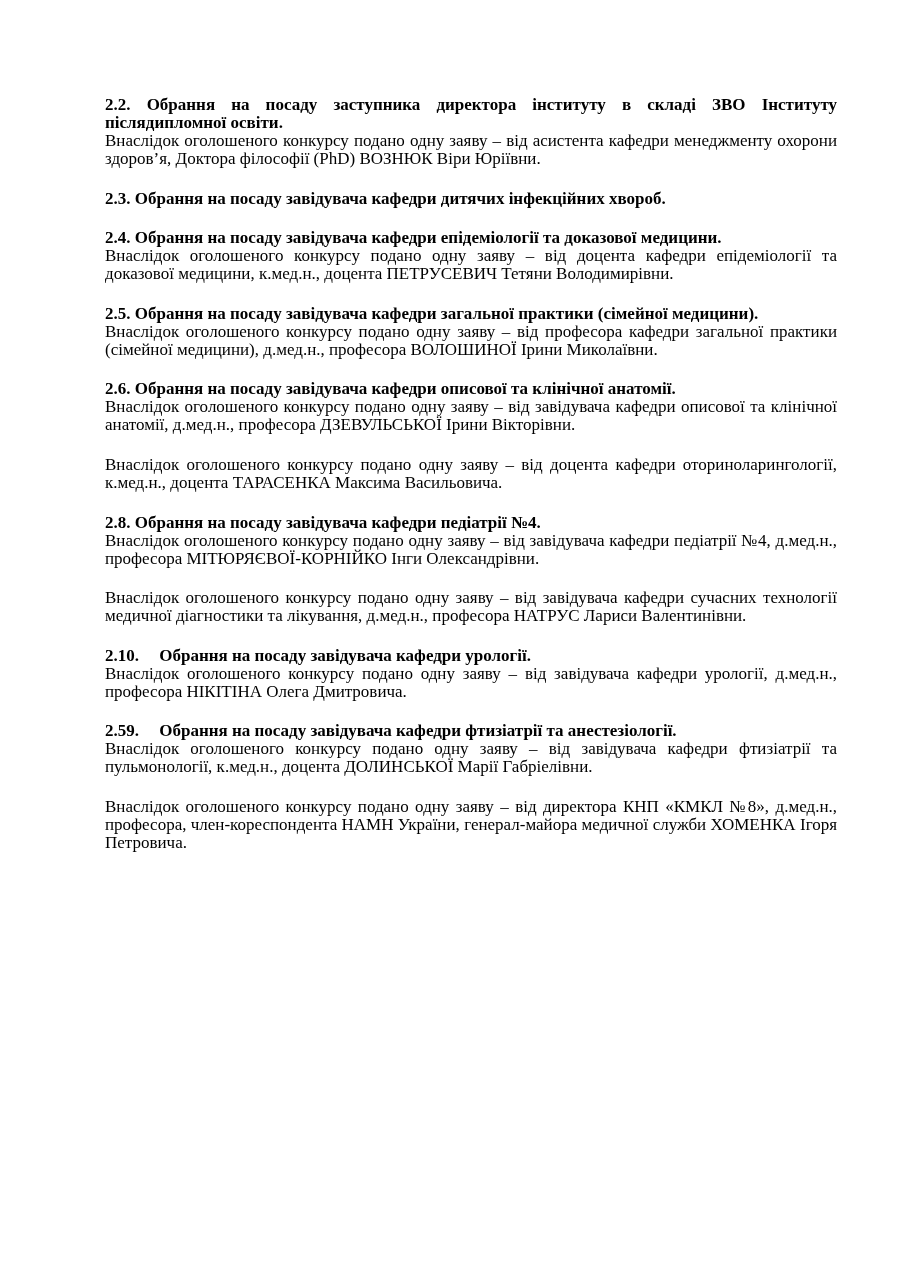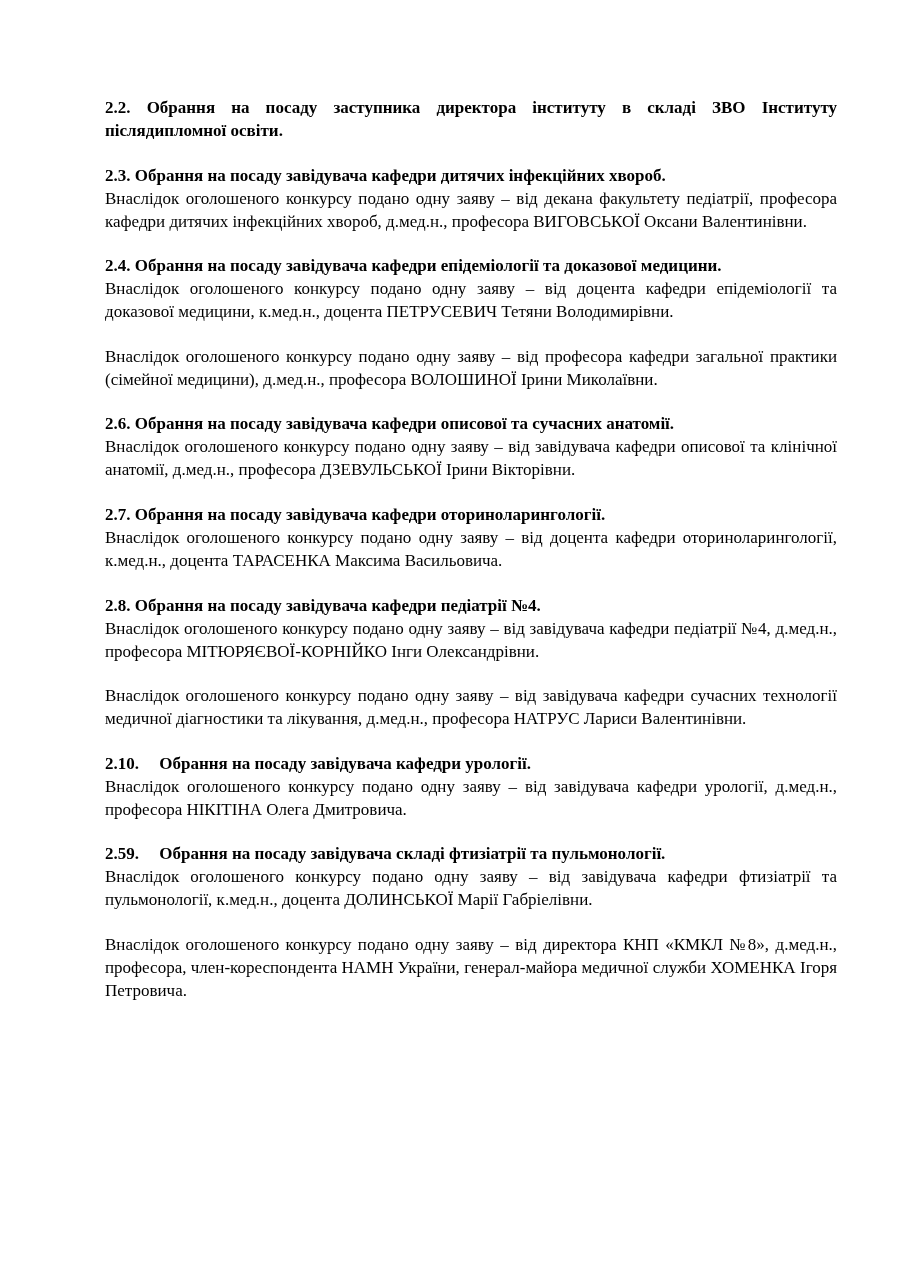--- a/index.html
+++ b/index.html
@@ -14,21 +14,21 @@
     background: #ffffff;
     overflow: hidden;
   }
   .content {
     position: absolute;
     left: 105px;
     top: 96px;
     width: 732px;
     font-family: "Liberation Serif", "DejaVu Serif", serif;
     font-size: 17px;
-    line-height: 23px;
+    line-height: 18px;
     color: #000000;
     text-align: justify;
     text-justify: inter-word;
   }
   .doc-section {
     margin: 0 0 21.6px 0;
   }
   .doc-section:last-child {
     margin-bottom: 0;
   }
@@ -48,62 +48,62 @@
   }
 </style>
 </head>
 <body>
 
 <div class="page">
   <div class="content">
 
   <div class="doc-section">
     <p class="heading"><span class="num">2.2.</span> <span>Обрання на посаду заступника директора інституту в складі ЗВО Інституту післядипломної освіти.</span></p>
+    <p class="body-par">Внаслідок оголошеного конкурсу подано одну заяву – від асистента кафедри менеджменту охорони здоров’я, Доктора філософії (PhD) ВОЗНЮК Віри Юріївни.</p>
   </div>
 
   <div class="doc-section">
     <p class="heading"><span class="num">2.3.</span> <span>Обрання на посаду завідувача кафедри дитячих інфекційних хвороб.</span></p>
-    <p class="body-par">Внаслідок оголошеного конкурсу подано одну заяву – від декана факультету педіатрії, професора кафедри дитячих інфекційних хвороб, д.мед.н., професора ВИГОВСЬКОЇ Оксани Валентинівни.</p>
   </div>
 
   <div class="doc-section">
     <p class="heading"><span class="num">2.4.</span> <span>Обрання на посаду завідувача кафедри епідеміології та доказової медицини.</span></p>
     <p class="body-par">Внаслідок оголошеного конкурсу подано одну заяву – від доцента кафедри епідеміології та доказової медицини, к.мед.н., доцента ПЕТРУСЕВИЧ Тетяни Володимирівни.</p>
   </div>
 
   <div class="doc-section">
+    <p class="heading"><span class="num">2.5.</span> <span>Обрання на посаду завідувача кафедри загальної практики (сімейної медицини).</span></p>
     <p class="body-par">Внаслідок оголошеного конкурсу подано одну заяву – від професора кафедри загальної практики (сімейної медицини), д.мед.н., професора ВОЛОШИНОЇ Ірини Миколаївни.</p>
   </div>
 
   <div class="doc-section">
-    <p class="heading"><span class="num">2.6.</span> <span>Обрання на посаду завідувача кафедри описової та сучасних анатомії.</span></p>
+    <p class="heading"><span class="num">2.6.</span> <span>Обрання на посаду завідувача кафедри описової та клінічної анатомії.</span></p>
     <p class="body-par">Внаслідок оголошеного конкурсу подано одну заяву – від завідувача кафедри описової та клінічної анатомії, д.мед.н., професора ДЗЕВУЛЬСЬКОЇ Ірини Вікторівни.</p>
   </div>
 
   <div class="doc-section">
-    <p class="heading"><span class="num">2.7.</span> <span>Обрання на посаду завідувача кафедри оториноларингології.</span></p>
     <p class="body-par">Внаслідок оголошеного конкурсу подано одну заяву – від доцента кафедри оториноларингології, к.мед.н., доцента ТАРАСЕНКА Максима Васильовича.</p>
   </div>
 
   <div class="doc-section">
     <p class="heading"><span class="num">2.8.</span> <span>Обрання на посаду завідувача кафедри педіатрії №4.</span></p>
     <p class="body-par">Внаслідок оголошеного конкурсу подано одну заяву – від завідувача кафедри педіатрії №4, д.мед.н., професора МІТЮРЯЄВОЇ-КОРНІЙКО Інги Олександрівни.</p>
   </div>
 
   <div class="doc-section">
     <p class="body-par">Внаслідок оголошеного конкурсу подано одну заяву – від завідувача кафедри сучасних технології медичної діагностики та лікування, д.мед.н., професора НАТРУС Лариси Валентинівни.</p>
   </div>
 
   <div class="doc-section">
     <p class="heading tabbed"><span class="num">2.10.</span> <span>Обрання на посаду завідувача кафедри урології.</span></p>
     <p class="body-par">Внаслідок оголошеного конкурсу подано одну заяву – від завідувача кафедри урології, д.мед.н., професора НІКІТІНА Олега Дмитровича.</p>
   </div>
 
   <div class="doc-section">
-    <p class="heading tabbed"><span class="num">2.59.</span> <span>Обрання на посаду завідувача складі фтизіатрії та пульмонології.</span></p>
+    <p class="heading tabbed"><span class="num">2.59.</span> <span>Обрання на посаду завідувача кафедри фтизіатрії та анестезіології.</span></p>
     <p class="body-par">Внаслідок оголошеного конкурсу подано одну заяву – від завідувача кафедри фтизіатрії та пульмонології, к.мед.н., доцента ДОЛИНСЬКОЇ Марії Габріелівни.</p>
   </div>
 
   <div class="doc-section">
     <p class="body-par">Внаслідок оголошеного конкурсу подано одну заяву – від директора КНП «КМКЛ №8», д.мед.н., професора, член-кореспондента НАМН України, генерал-майора медичної служби ХОМЕНКА Ігоря Петровича.</p>
   </div>
 </div>
 </div>
 
 </body></html>

